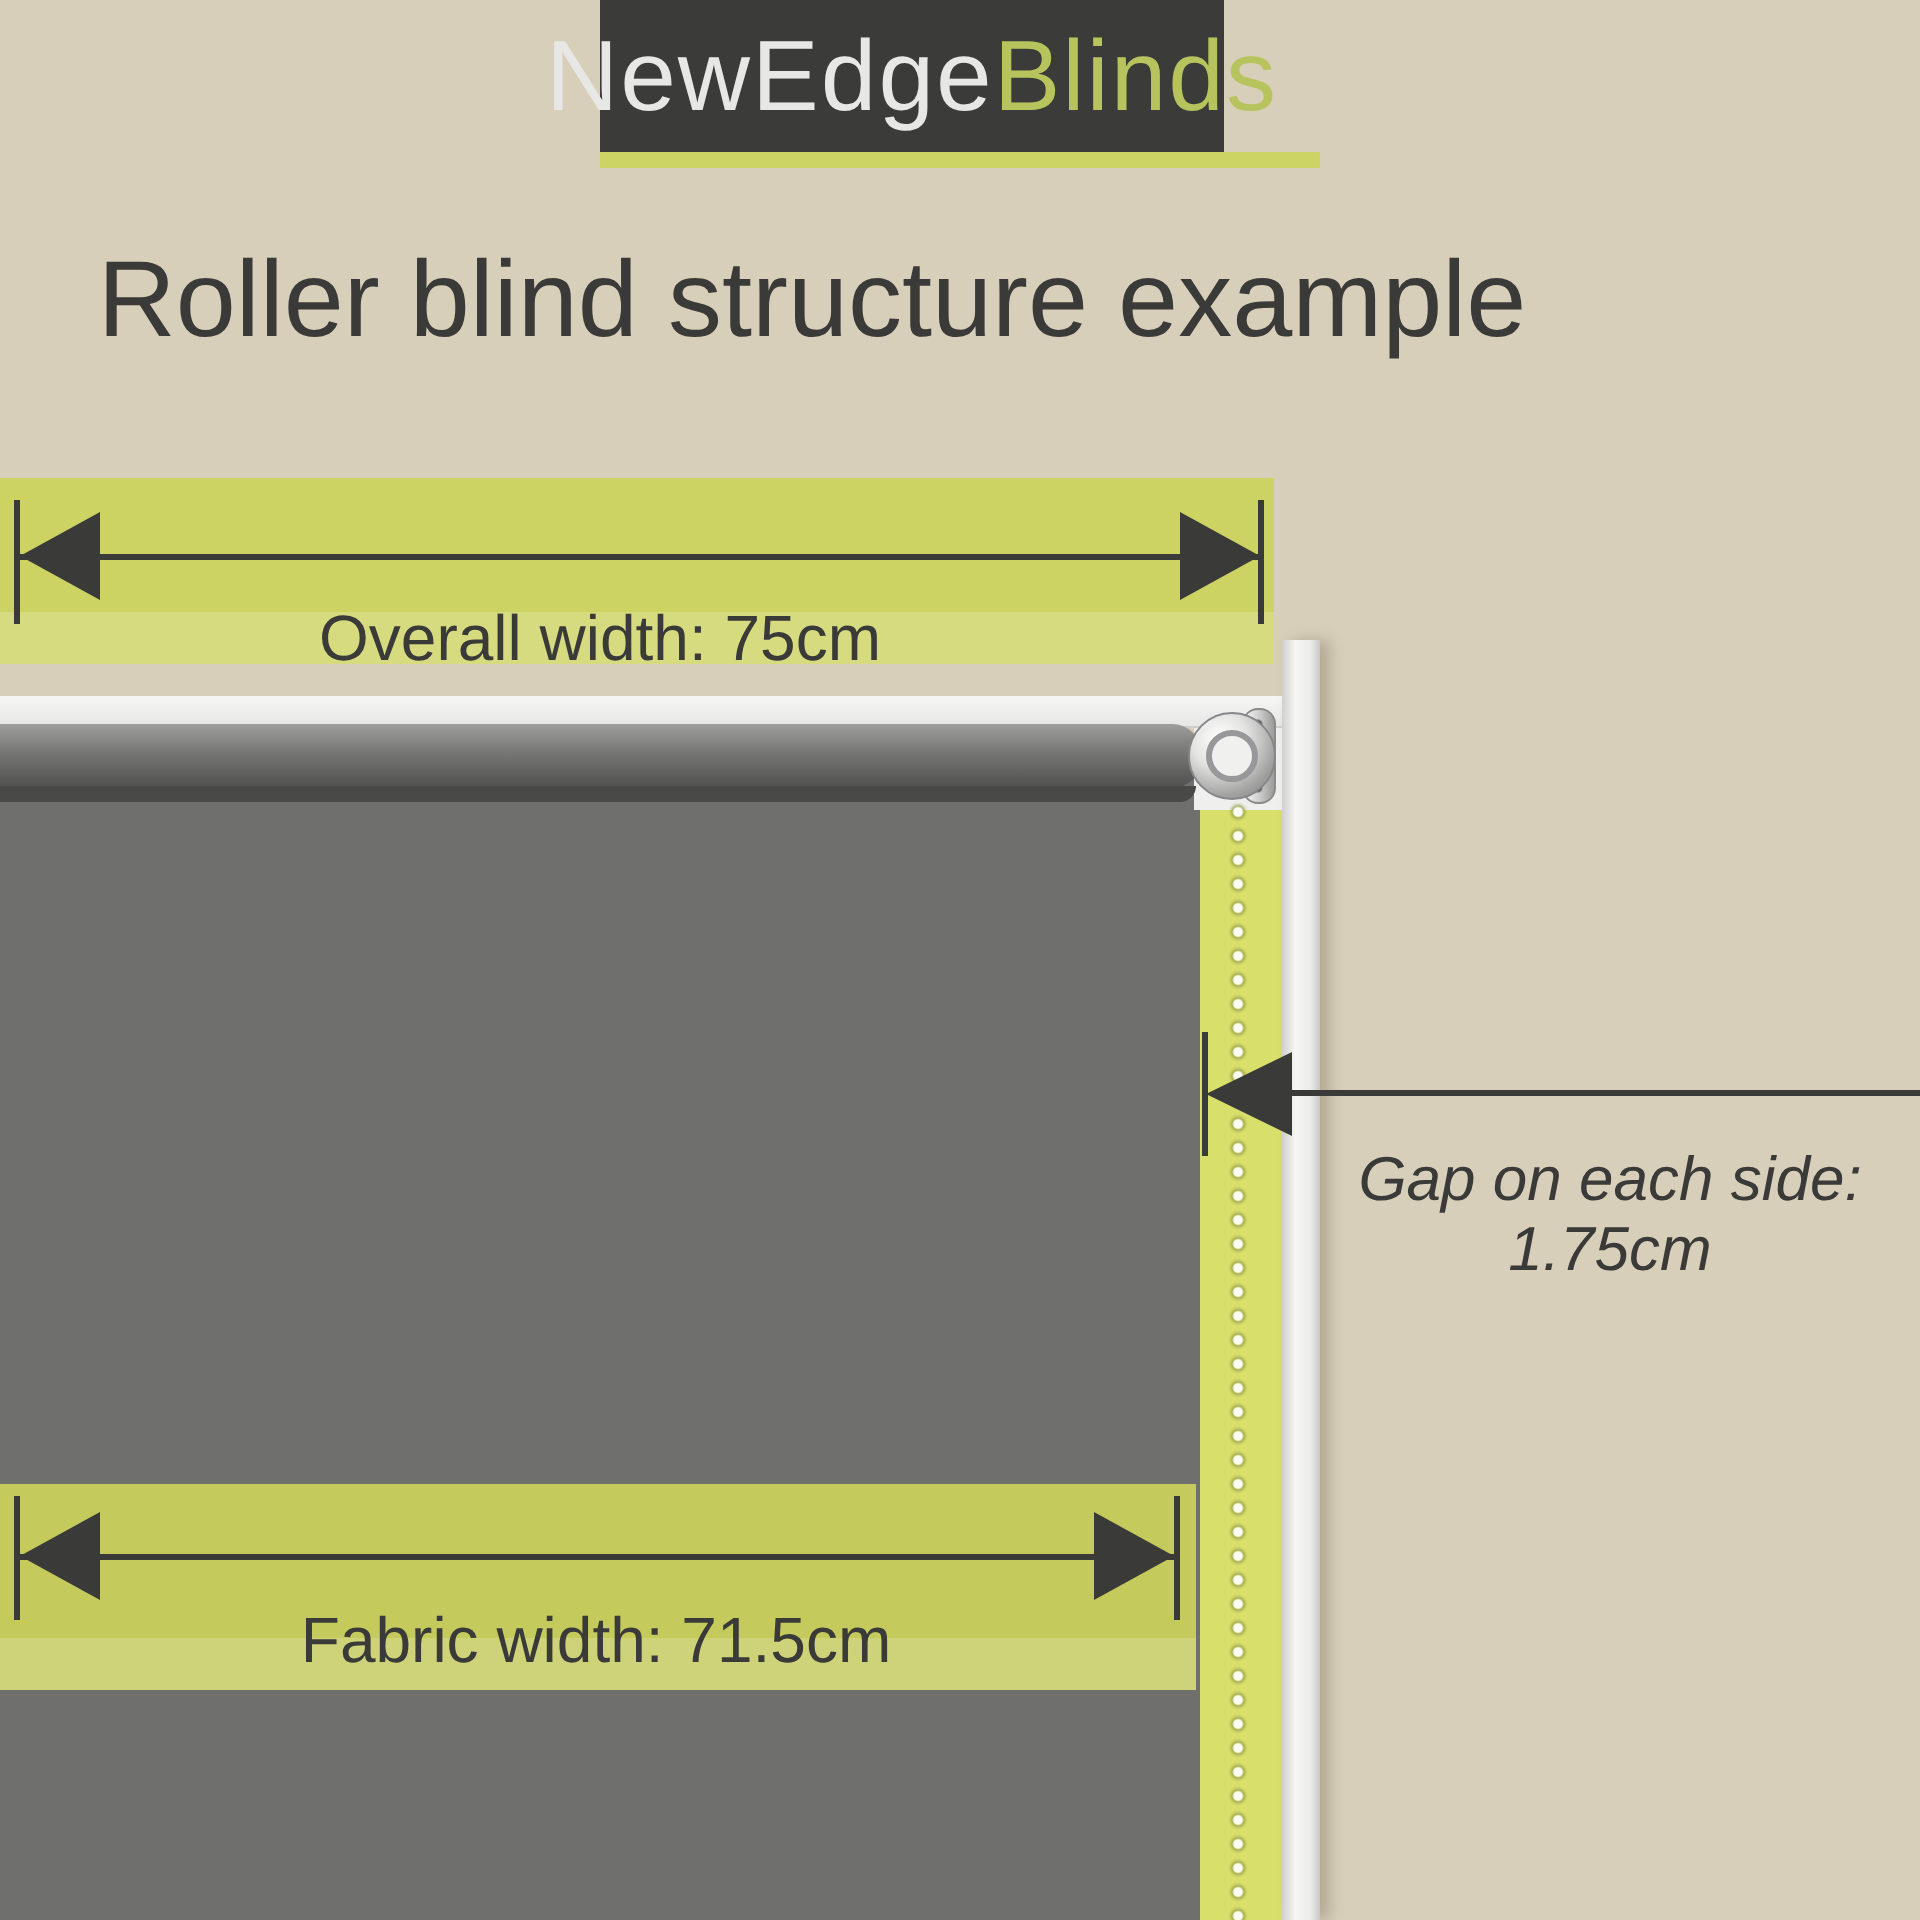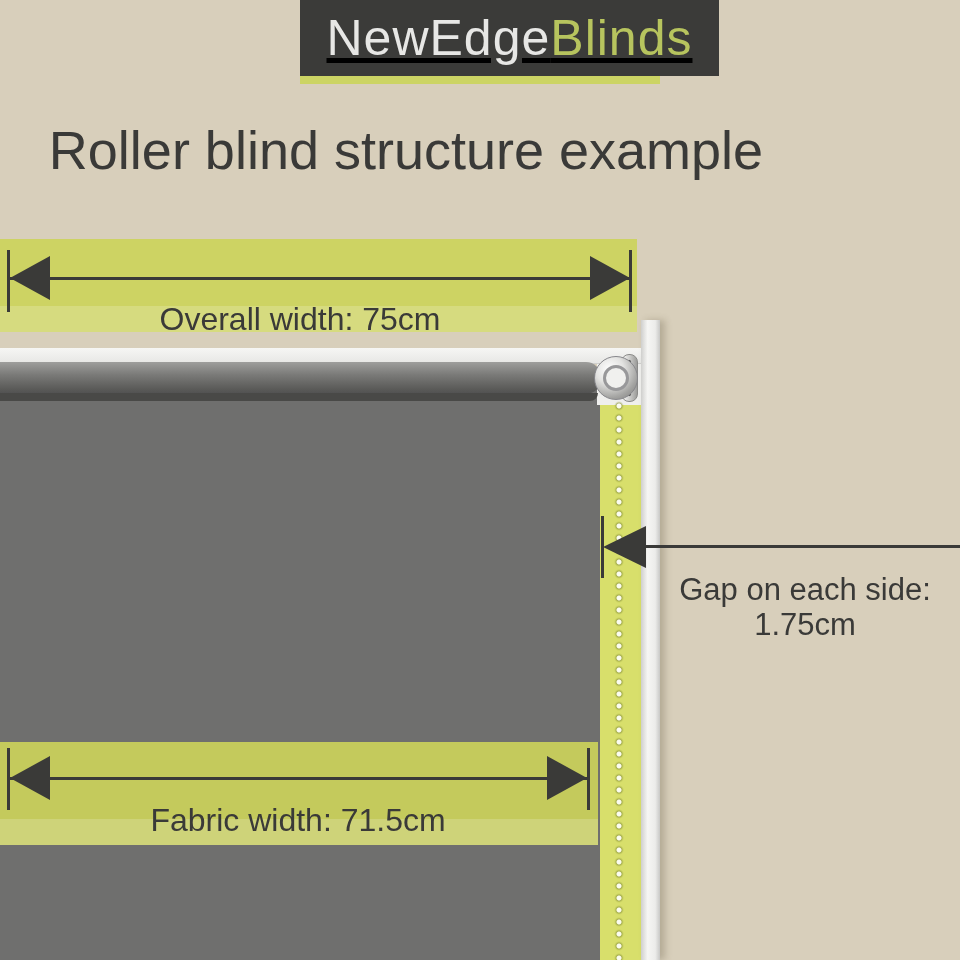--- a/index.html
+++ b/index.html
@@ -5,22 +5,22 @@
   html,body{margin:0;padding:0;}
   body{
     width:960px;height:960px;overflow:hidden;
     font-family:"Liberation Sans", sans-serif;
     background:#d8cfbb;
   }
   #canvas{position:relative;width:960px;height:960px;background:#d8cfbb;}
 
   
   .logo-box{
-    position:absolute;left:300px;top:0;width:419px;height:76px;
-    background:#3b3b39;display:flex;align-items:center;justify-content:center;text-decoration:underline;
+    position:absolute;left:300px;top:0;width:312px;height:76px;
+    background:#3b3b39;display:flex;align-items:center;justify-content:center;
   }
   .logo-text{
     font-size:50px;font-weight:300;letter-spacing:1px;line-height:1;
     white-space:nowrap;
   }
   .logo-primary{color:#e7e7e5;}
   .logo-secondary{color:#b7c45e;}
   .logo-underline{
     position:absolute;left:300px;top:76px;width:360px;height:8px;
     background:#ccd464;
@@ -105,21 +105,21 @@
   
   .gap-line{position:absolute;left:645px;top:545px;width:315px;height:3px;background:#3a3a38;}
   .gap-arrowhead{
     position:absolute;left:603px;top:526px;width:0;height:0;
     border-top:21px solid transparent;border-bottom:21px solid transparent;
     border-right:43px solid #3a3a38;
   }
   .gap-tick{position:absolute;left:601px;top:516px;width:3px;height:62px;background:#3a3a38;}
   .gap-label{
     position:absolute;left:650px;top:572px;width:310px;
-    text-align:center;font-size:31px;line-height:35px;color:#3a3a38;
+    text-align:center;font-size:31px;line-height:35px;color:#3a3a38;font-style:italic;
   }
 </style>
 </head>
 <body>
 
 <div id="canvas">
 
   <div class="blind-fabric"></div>
   <div class="gap-strip"></div>
   <div class="bracket-plate"></div>

